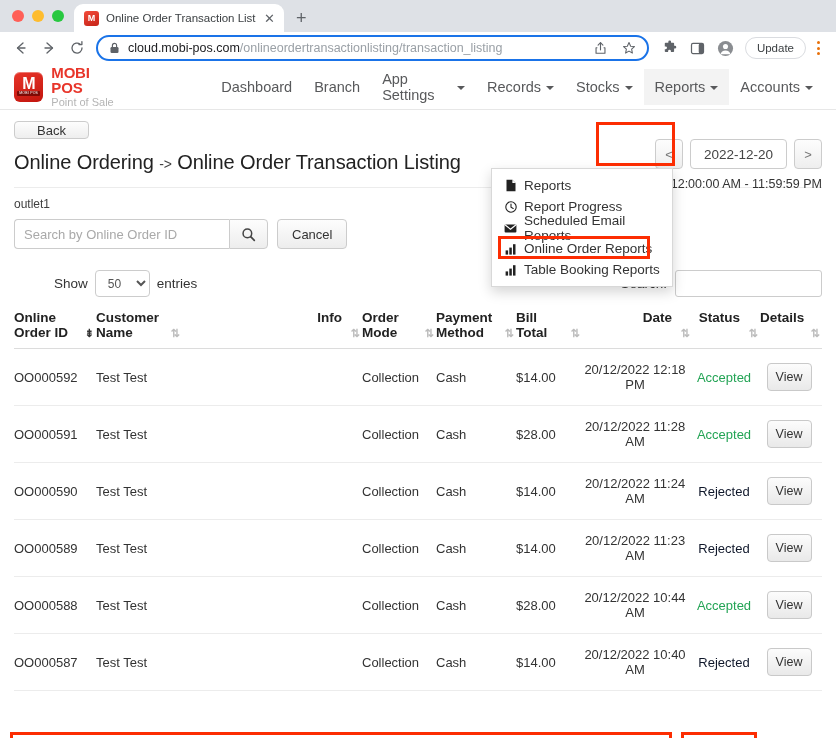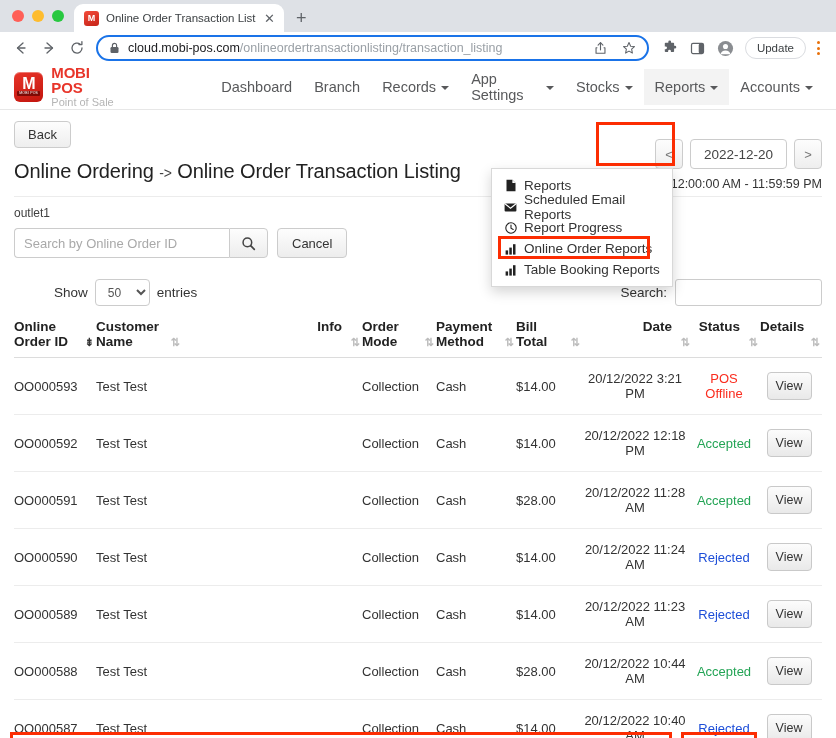--- a/index.html
+++ b/index.html
@@ -238,22 +238,22 @@
   }
 
   
   .content { padding: 0 14px; position: relative; }
 
   .back-btn {
     margin-top: 11px;
     display: inline-flex;
     align-items: center;
     justify-content: center;
-    height: 27px;
-    padding: 0 13px;
+    height: 18px;
+    padding: 0 22px;
     border: 1px solid #ccc;
     border-radius: 4px;
     background: linear-gradient(#fdfdfd,#eeeeee);
     font-size: 13px;
     color: #333;
   }
   .page-title {
     font-size: 20px;
     color: #222;
     font-weight: normal;
@@ -404,21 +404,21 @@
 
   table.dt tbody td {
     font-size: 13px;
     color: #333;
     padding: 13px 4px 13px 0;
     border-bottom: 1px solid #ececec;
     vertical-align: middle;
   }
   td.c { text-align: center; }
   .status-accepted { color: #23a455; }
-  .status-rejected { color: #1d4ed8; }
+  .status-rejected { color: #0f172a; }
   .status-red { color: #fa2c1e; }
   .view-btn {
     display: inline-flex;
     align-items: center; justify-content: center;
     width: 45px; height: 28px;
     border: 1px solid #c9c9c9;
     border-radius: 4px;
     background: linear-gradient(#fcfcfc,#e9e9e9);
     font-size: 12.5px;
     color: #333;
@@ -541,25 +541,25 @@
     </div>
 
     <div class="nav-items" id="navItems">
         <div class="nav-item">
           <span>Dashboard</span>
         </div>
         <div class="nav-item">
           <span>Branch</span>
         </div>
         <div class="nav-item">
-          <span>Records</span>
+          <span>App Settings</span>
           <span class="caret"></span>
         </div>
         <div class="nav-item">
-          <span>App Settings</span>
+          <span>Records</span>
           <span class="caret"></span>
         </div>
         <div class="nav-item">
           <span>Stocks</span>
           <span class="caret"></span>
         </div>
         <div class="nav-item active">
           <span>Reports</span>
           <span class="caret"></span>
         </div>
@@ -575,35 +575,35 @@
         <span class="dd-icon">
           <svg width="12" height="13" viewBox="0 0 12 13">
             <path d="M1.5 .8 H7.4 L10.5 3.9 V12.2 H1.5 Z" fill="#222"></path>
             <path d="M7.4 .8 V3.9 H10.5" fill="#fff"></path>
           </svg>
         </span>
         <span>Reports</span>
       </div>
       <div class="dd-item">
         <span class="dd-icon">
+          <svg width="12" height="12" viewBox="0 0 12 12">
+            <circle cx="6" cy="6" r="5.2" fill="none" stroke="#222" stroke-width="1.1"></circle>
+            <path d="M6 3 V6.2 L8.2 7.4" fill="none" stroke="#222" stroke-width="1.1" stroke-linecap="round"></path>
+          </svg>
+        </span>
+        <span>Report Progress</span>
+      </div>
+      <div class="dd-item">
+        <span class="dd-icon">
           <svg width="13" height="11" viewBox="0 0 13 11">
             <rect x=".6" y="1.4" width="11.8" height="8.2" rx="1" fill="#222"></rect>
             <path d="M.9 1.8 L6.5 6.2 L12.1 1.8" fill="none" stroke="#fff" stroke-width="1.2"></path>
           </svg>
         </span>
         <span>Scheduled Email Reports</span>
-      </div>
-      <div class="dd-item">
-        <span class="dd-icon">
-          <svg width="12" height="12" viewBox="0 0 12 12">
-            <circle cx="6" cy="6" r="5.2" fill="none" stroke="#222" stroke-width="1.1"></circle>
-            <path d="M6 3 V6.2 L8.2 7.4" fill="none" stroke="#222" stroke-width="1.1" stroke-linecap="round"></path>
-          </svg>
-        </span>
-        <span>Report Progress</span>
       </div>
       <div class="dd-item">
         <span class="dd-icon">
           <svg width="12" height="12" viewBox="0 0 12 12">
             <rect x=".6" y="7.4" width="2.5" height="4.2" fill="#222"></rect>
             <rect x="4.3" y="4.6" width="2.5" height="7" fill="#222"></rect>
             <rect x="8" y="1.2" width="2.5" height="10.4" fill="#222"></rect>
           </svg>
         </span>
         <span>Online Order Reports</span>
@@ -705,31 +705,20 @@
               <span class="th-inner">Status</span>
               <span class="sorticon">⇅</span>
             </th>
             <th class="center-h">
               <span class="th-inner">Details</span>
               <span class="sorticon">⇅</span>
             </th>
           </tr>
         </thead>
       <tbody id="bodyRows">
-          <tr>
-            <td>OO000593</td>
-            <td>Test Test</td>
-            <td class="c"></td>
-            <td>Collection</td>
-            <td>Cash</td>
-            <td>$14.00</td>
-            <td class="c">20/12/2022 3:21 PM</td>
-            <td class="c"><span class="status-red">POS Offline</span></td>
-            <td class="c"><span class="view-btn">View</span></td>
-          </tr>
           <tr>
             <td>OO000592</td>
             <td>Test Test</td>
             <td class="c"></td>
             <td>Collection</td>
             <td>Cash</td>
             <td>$14.00</td>
             <td class="c">20/12/2022 12:18 PM</td>
             <td class="c"><span class="status-accepted">Accepted</span></td>
             <td class="c"><span class="view-btn">View</span></td>

